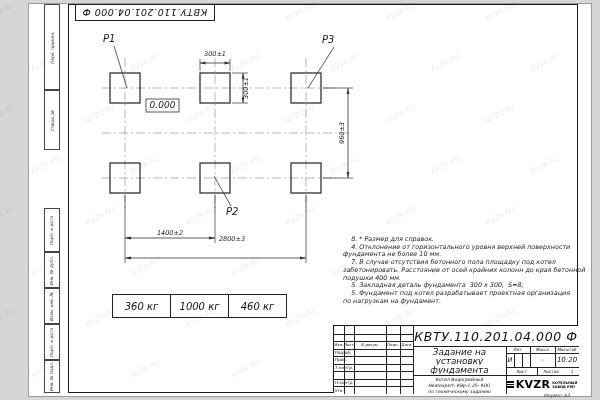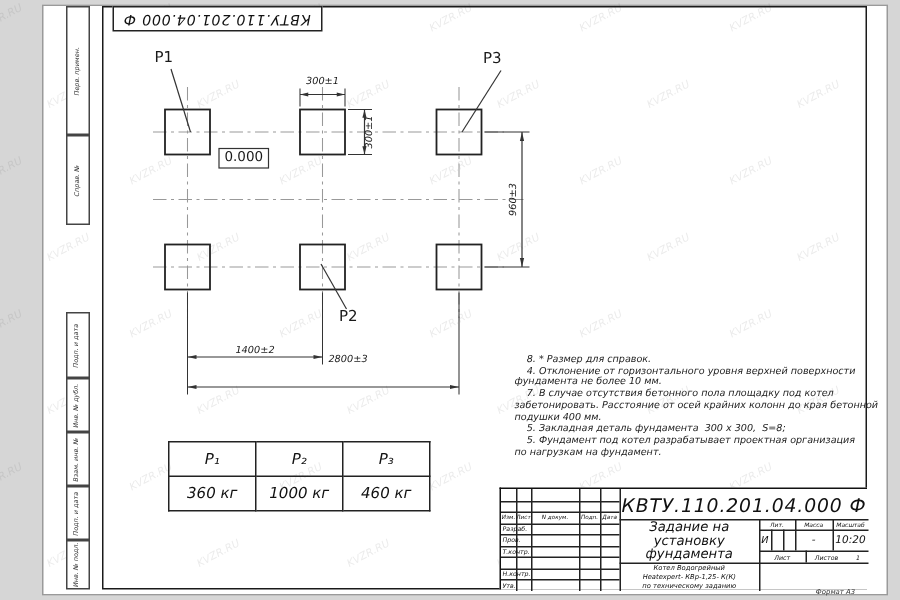--- a/index.html
+++ b/index.html
@@ -6,21 +6,21 @@
     font-family:"DejaVu Sans",sans-serif;background:#d6d6d6;}
   .page{position:absolute;inset:0;}
   .sheet{position:absolute;left:28px;top:3px;width:564px;height:394px;
     background:#fff;border:1px solid #9a9a9a;box-sizing:border-box;}
   .frame{position:absolute;left:68px;top:4px;width:510px;height:389px;
     border:1.5px solid #1a1a1a;box-sizing:border-box;}
   .wm{position:absolute;inset:0;pointer-events:none;}
   .wm span{position:absolute;transform:rotate(-28deg);font-size:7px;font-style:italic;
     color:rgba(90,90,90,0.12);white-space:nowrap;}
   .geom{position:absolute;left:0;top:0;}
-  .lbl{position:absolute;color:#1a1a1a;white-space:nowrap;}
+  .lbl{position:absolute;color:#1a1a1a;font-style:italic;white-space:nowrap;}
   .dimtxt{font-size:6.5px;text-align:center;font-style:italic;color:#1a1a1a;position:absolute;}
   .stamp{position:absolute;left:75px;top:4px;width:140px;height:17px;border:1px solid #222;
     box-sizing:border-box;display:flex;align-items:center;justify-content:center;background:#fff;}
   .stamp span{transform:rotate(180deg);font-size:9.5px;font-style:italic;color:#111;letter-spacing:0.5px;}
   .mcell{position:absolute;left:44px;width:16px;border:0.8px solid #444;box-sizing:border-box;
     display:flex;align-items:center;justify-content:center;background:#fff;}
   .mcell span{transform:rotate(-90deg);font-size:4.3px;color:#333;white-space:nowrap;font-style:italic;}
   .wtab{position:absolute;left:112px;top:294px;border-collapse:collapse;}
   .wtab td{border:1px solid #222;width:55px;height:20px;text-align:center;
     font-style:italic;font-size:10px;color:#111;}
@@ -197,25 +197,20 @@
   <span class="dimtxt" style="left:197px;top:50px;width:36px">300±1</span>
   <span class="dimtxt" style="left:231px;top:84px;width:30px;transform:rotate(-90deg)">300±1</span>
   <span class="dimtxt" style="left:327px;top:129px;width:30px;transform:rotate(-90deg)">960±3</span>
   <span class="dimtxt" style="left:135px;top:229px;width:70px">1400±2</span>
   <span class="dimtxt" style="left:177px;top:235px;width:110px">2800±3</span>
 
   <span class="lbl" style="left:146px;top:99px;width:33px;height:13px;line-height:13px;text-align:center;font-size:9px">0.000</span>
 
   <table class="wtab">
     <tbody>
-        <tr>
-      <td>P₁</td>
-      <td>P₂</td>
-      <td>P₃</td>
-    </tr>
     <tr>
       <td>360 кг</td>
       <td>1000 кг</td>
       <td>460 кг</td>
     </tr>
   </tbody>
     </table>
 
   <div class="notes">
     <div>    8. * Размер для справок.</div>
@@ -282,17 +277,26 @@
     <div class="c" style="left:196px;top:20px;width:25px;height:7px;font-size:4px">Масса</div>
     <div class="c" style="left:221px;top:20px;width:24px;height:7px;font-size:4px">Масштаб</div>
     <div class="c" style="left:172px;top:27px;width:8px;height:14px;font-size:6.5px">И</div>
     <div class="c" style="left:196px;top:27px;width:25px;height:14px;font-size:7px">-</div>
     <div class="c" style="left:221px;top:27px;width:24px;height:14px;font-size:7px">10:20</div>
 
     <div class="c" style="left:172px;top:41px;width:31px;height:8px;font-size:4.2px">Лист</div>
     <div class="c" style="left:203px;top:41px;width:28px;height:8px;font-size:4.2px">Листов</div>
     <div class="c" style="left:231px;top:41px;width:14px;height:8px;font-size:4.2px">1</div>
 
+    <div class="c logo" style="left:172px;top:49px;width:73px;height:19px">
+      <span class="bars">
+          <i></i>
+          <i></i>
+          <i></i>
+        </span>
+      <span class="kv">KVZR</span>
+      <span class="coname">КОТЕЛЬНЫЙ ЗАВОД РЭП</span>
+    </div>
   </div>
 
   <span class="fmt">Формат А3</span>
 
 </div>
 
 </body></html>

